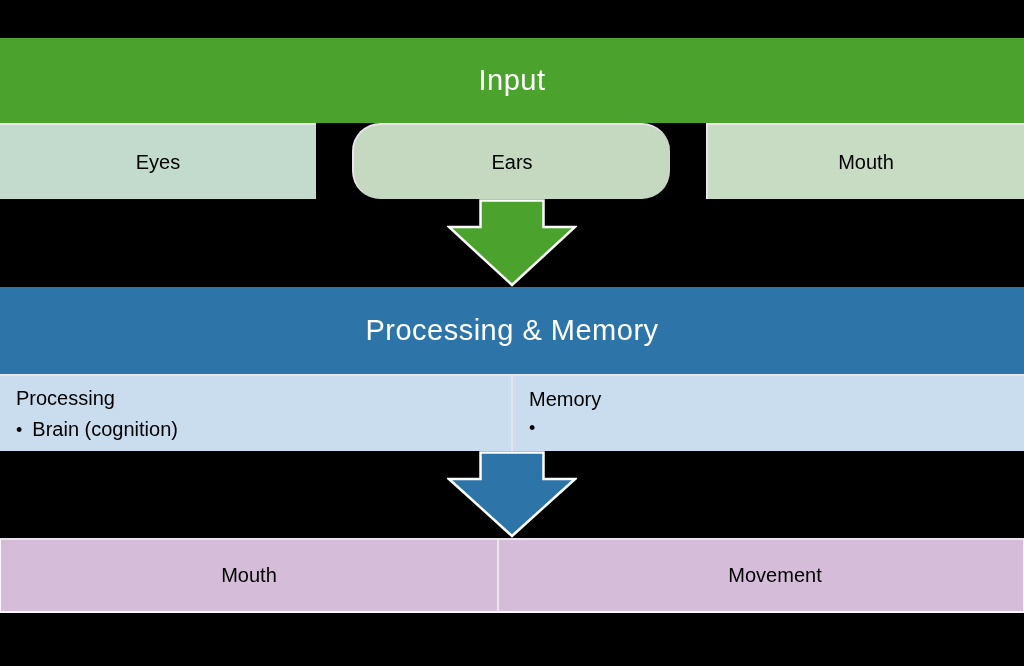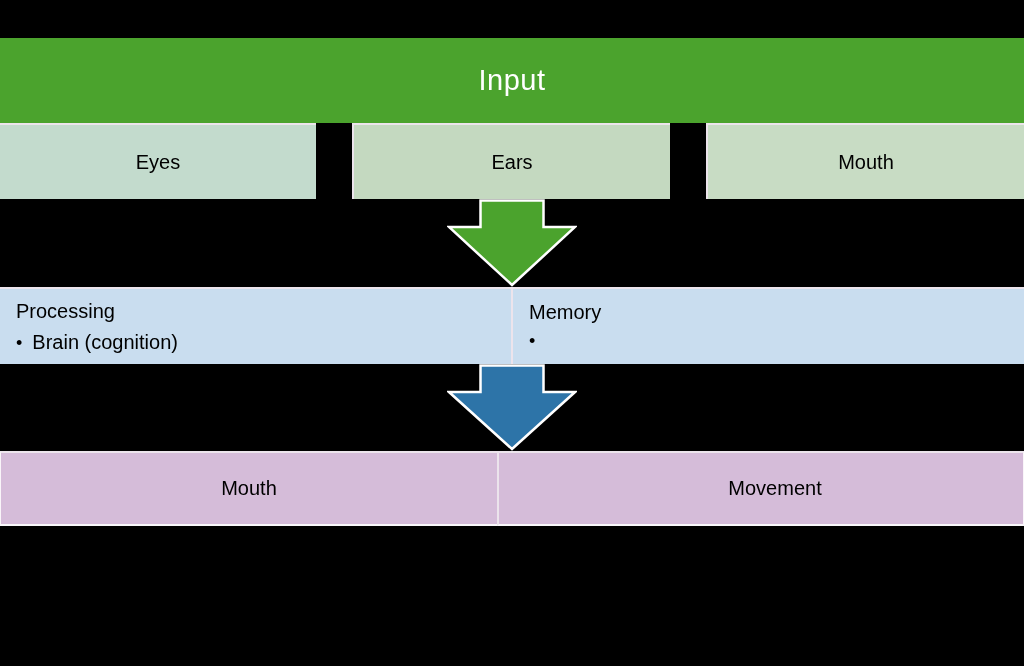--- a/index.html
+++ b/index.html
@@ -29,21 +29,21 @@
   .cells .cell {
     flex: 1;
     display: flex; align-items: center; justify-content: center;
     font-size: 20px;
     border-top: 2px solid var(--cell-border, #ece4ec);
   }
   .cells .cell + .cell { border-left: 2px solid var(--cell-border, #ece4ec); }
 
   .row-input { height: 76px; gap: 36px; }
   .row-input .cell-eyes  { background: var(--cell-eyes,  #c3dbcd); }
-  .row-input .cell-ears  { background: var(--cell-ears,  #c4d9c0); }
+  .row-input .cell-ears  { background: var(--cell-ears,  #c4d9c0); border-radius: 28px; }
   .row-input .cell-mouth { background: var(--cell-mouth, #c8dcc4); }
 
   .row-proc { height: 77px; }
   .row-proc .cell {
     background: var(--blue-cell, #c9ddef);
     flex-direction: column; align-items: flex-start; justify-content: center;
     padding: 18px 16px; gap: 9px;
   }
   .proc-label { font-size: 20px; line-height: 1.1; }
   .proc-bullet-line { display: flex; align-items: baseline; font-size: 20px; line-height: 1.1; }
@@ -83,20 +83,23 @@
     <div class="cell cell-ears">Ears</div>
     <div class="cell cell-mouth">Mouth</div>
   </div>
 
   <div class="gap gap-1">
     <svg class="arrow-svg arrow-green" width="130" height="88" viewBox="0 0 130 88" aria-hidden="true">
       <polygon points="33.5,1.5 96.5,1.5 96.5,28 128,28 65,86 2,28 33.5,28"></polygon>
     </svg>
   </div>
 
+  <div class="band-header blue">
+    <span>Processing &amp; Memory</span>
+  </div>
   <div class="cells row-proc">
     <div class="cell">
       <div class="proc-label">Processing</div>
       <div class="proc-bullet-line">
         <span class="bullet">•</span>
         <span>Brain (cognition)</span>
       </div>
     </div>
     <div class="cell">
       <div class="proc-label">Memory</div>

